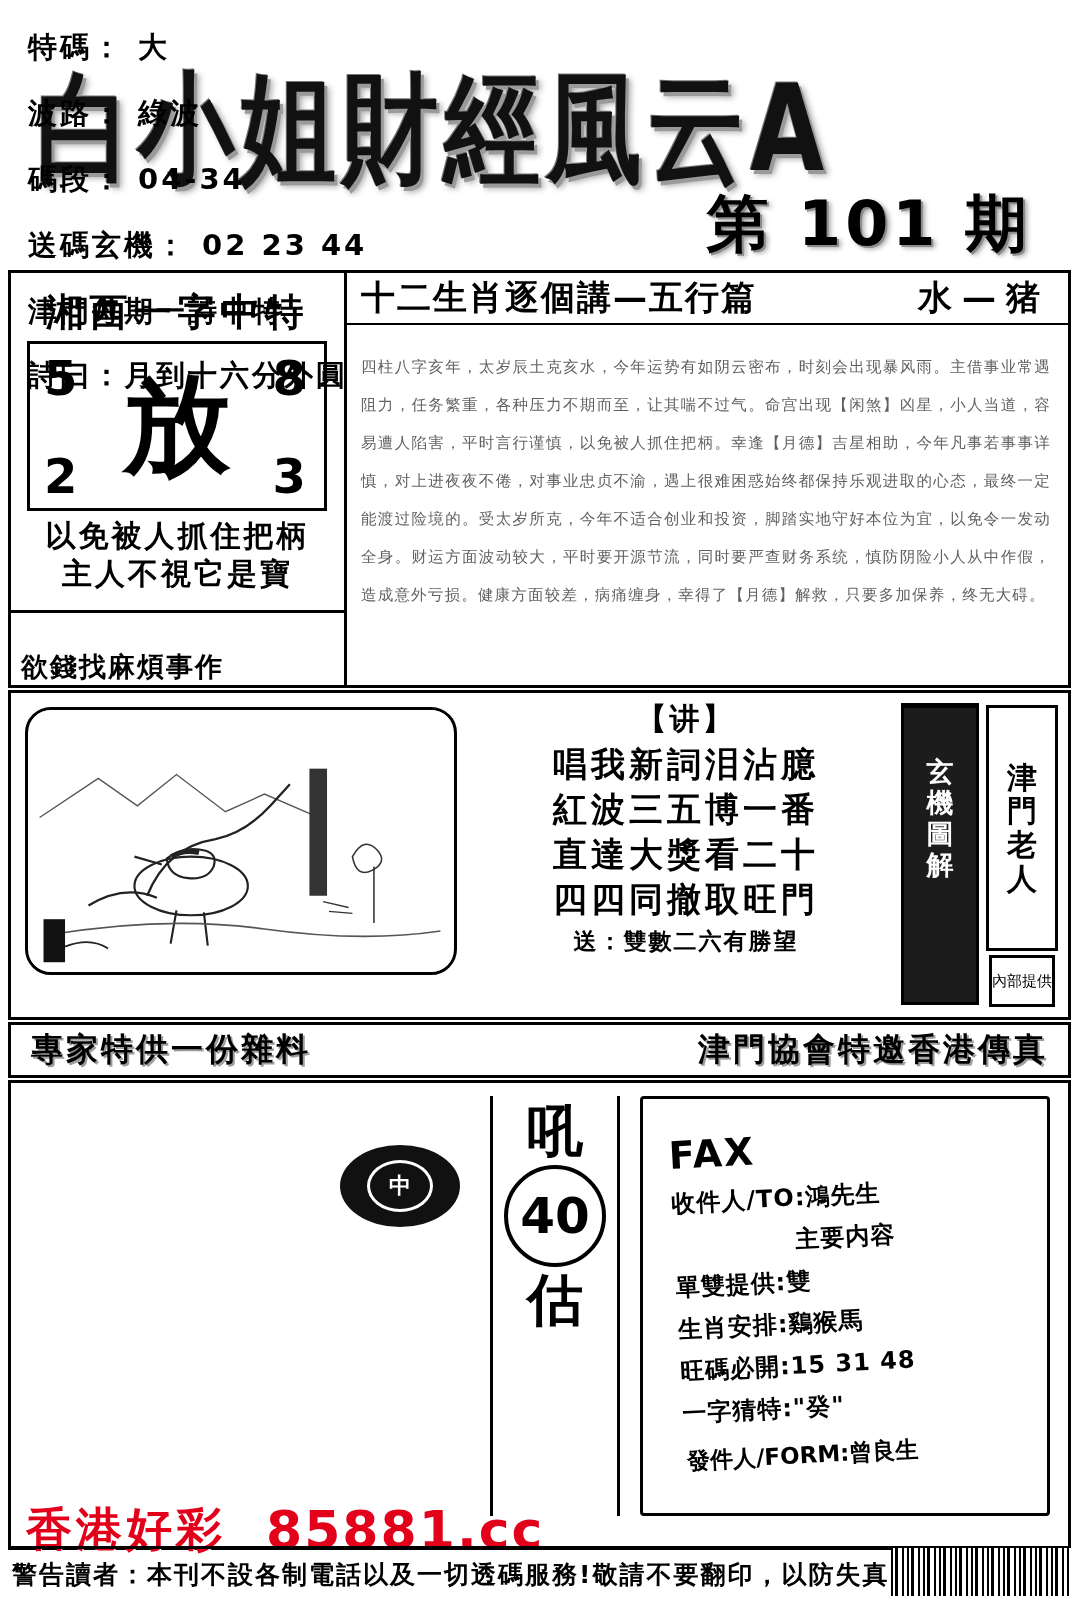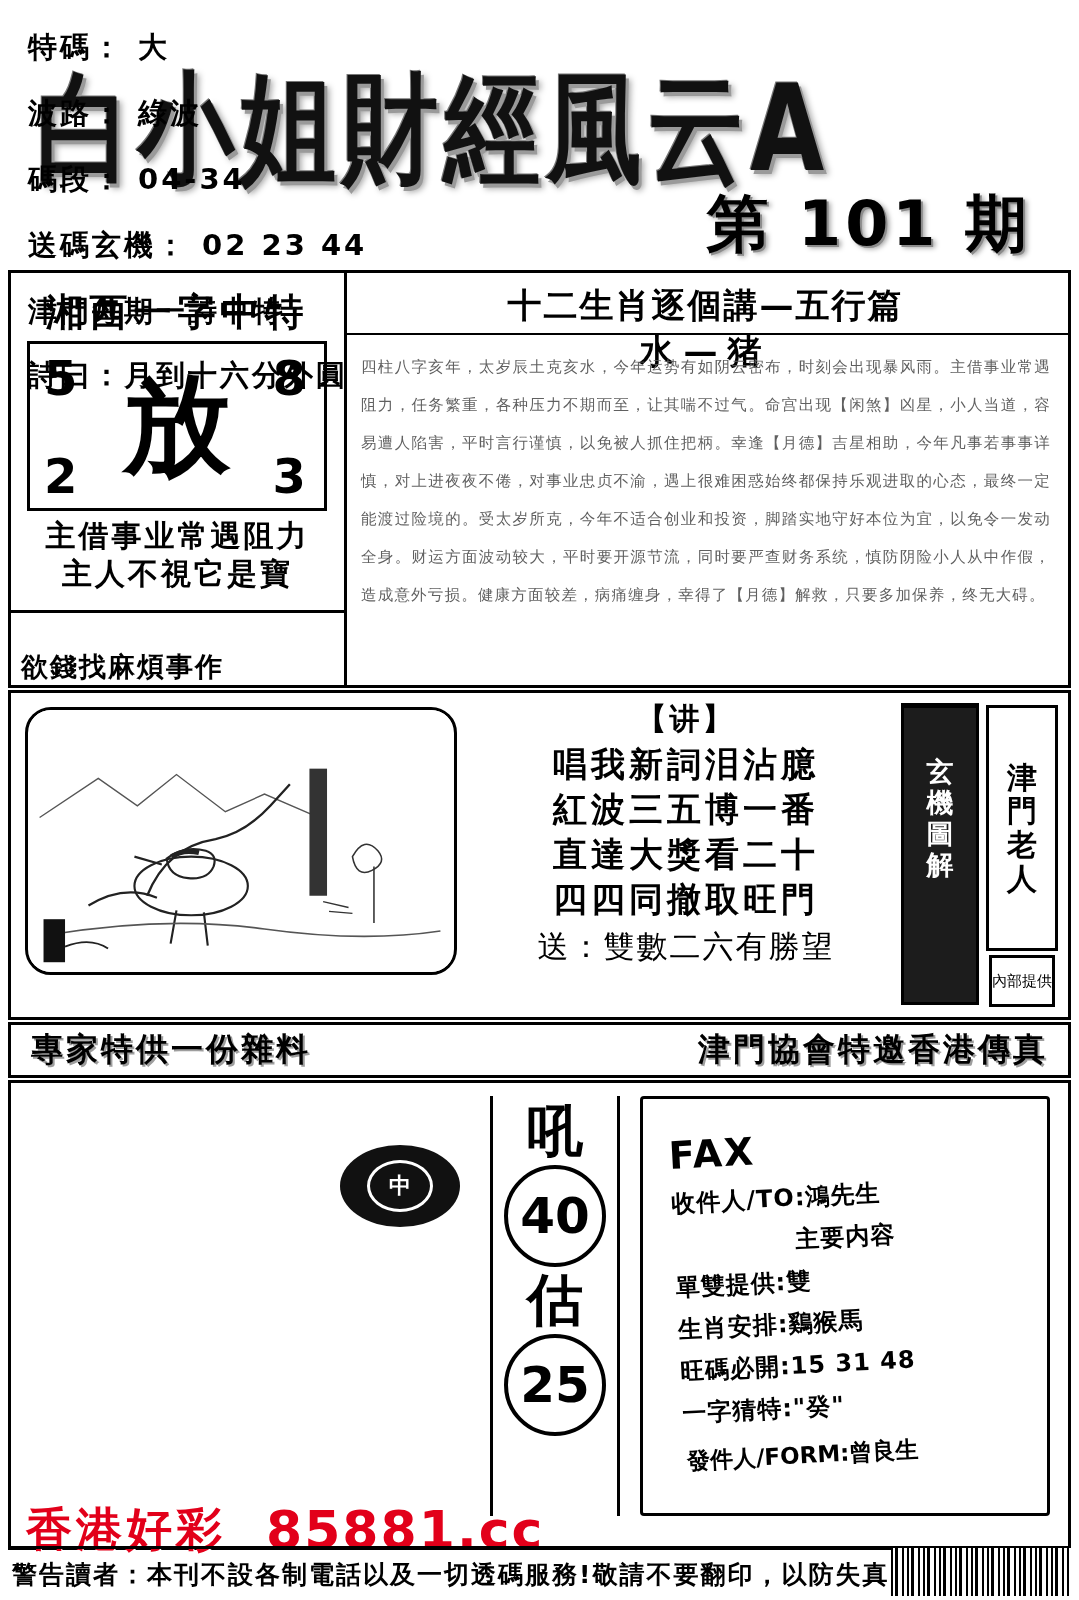--- a/index.html
+++ b/index.html
@@ -64,25 +64,24 @@
   }
   .leftbox-bottom{
     position:absolute;left:0;top:340px;width:336px;height:72px;
     border-right:3px solid #000;box-sizing:border-box;
     display:flex;align-items:flex-end;
   }
   .leftbox-bottom span{font-size:27px;font-weight:bold;letter-spacing:2px;padding-left:10px;white-space:nowrap;}
 
   .rightbox{position:absolute;left:336px;top:0;width:721px;height:412px;box-sizing:border-box;}
   .rb-head{
-    position:absolute;left:0;top:10px;width:100%;height:52px;
+    position:absolute;left:0;top:0;width:100%;height:52px;
     display:flex;align-items:center;justify-content:space-between;
     padding:0 18px 0 14px;box-sizing:border-box;
     border-bottom:2px solid #000;
-    flex-direction:column;
   }
   .rb-head .h1{font-size:34px;font-weight:bold;letter-spacing:2px;white-space:nowrap;}
   .rb-head .h2{font-size:34px;font-weight:bold;letter-spacing:10px;white-space:nowrap;}
   .rb-body{
     position:absolute;left:14px;top:76px;width:690px;
     font-size:15.5px;line-height:2.45;letter-spacing:1.2px;
     text-align:justify;color:#2b2b2b;
     font-family:"DejaVu Serif","Liberation Serif",serif;
     filter:contrast(.55) brightness(1.18);
   }
@@ -91,21 +90,21 @@
   .band2{left:8px;top:690px;width:1063px;height:330px;border:3px solid #000;box-sizing:border-box;position:absolute;}
   .photo{
     position:absolute;left:14px;top:14px;width:432px;height:268px;
     border:3px solid #000;border-radius:26px;box-sizing:border-box;overflow:hidden;background:#fff;
   }
   .poem-block{
     position:absolute;left:470px;top:6px;width:410px;text-align:center;
   }
   .poem-head{font-size:30px;font-weight:bold;letter-spacing:3px;margin-bottom:2px;}
   .poem-line{font-size:34px;font-weight:bold;letter-spacing:4px;line-height:1.32;white-space:nowrap;}
-  .poem-send{font-size:31px;font-weight:normal;letter-spacing:2px;margin-top:4px;white-space:nowrap;}
+  .poem-send{font-size:23px;font-weight:bold;letter-spacing:2px;margin-top:4px;white-space:nowrap;}
   .seal{
     position:absolute;left:890px;top:12px;width:78px;height:300px;
     border:3px solid #000;box-sizing:border-box;background:#1c1c1c;color:#fff;
     display:flex;flex-direction:column;align-items:center;justify-content:flex-start;
     padding-top:48px;
   }
   .seal span{font-size:27px;font-weight:bold;line-height:1.15;}
   .seal-top{
     position:absolute;left:890px;top:10px;width:78px;height:44px;
     background:#fff;border:3px solid #000;box-sizing:border-box;
@@ -206,21 +205,21 @@
     <div class="leftbox">
       <div class="lb-title">湘西一字中特</div>
       <div class="lb-inner">
         <div class="num n-tl">5</div>
         <div class="num n-tr">8</div>
         <div class="num n-bl">2</div>
         <div class="num n-br">3</div>
         <div class="bigchar">放</div>
       </div>
       <div class="lb-poem">
-        <div>主借事业常遇阻力</div>
+        <div>以免被人抓住把柄</div>
         <div>主人不視它是寶</div>
       </div>
     </div>
 
     <div class="leftbox-bottom">
       <span>欲錢找麻煩事作</span>
     </div>
 
     <div class="rightbox">
       <div class="rb-head">
@@ -317,21 +316,20 @@
   </div>
 
   <div class="logo-oval">
     <div class="inner">中</div>
   </div>
 
   <div class="numcol">
     <div class="ch">吼</div>
     <div class="circle">40</div>
     <div class="ch">估</div>
-    <div class="circle">25</div>
   </div>
 
   <div class="fax">
     <div class="fax-inner">
       <div class="fax-title">FAX</div>
       <div class="fax-line">收件人/TO:鴻先生</div>
       <div class="fax-line fax-center">主要内容</div>
       <div class="fax-line">單雙提供:雙</div>
       <div class="fax-line">生肖安排:鷄猴馬</div>
       <div class="fax-line">旺碼必開:15 31 48</div>

